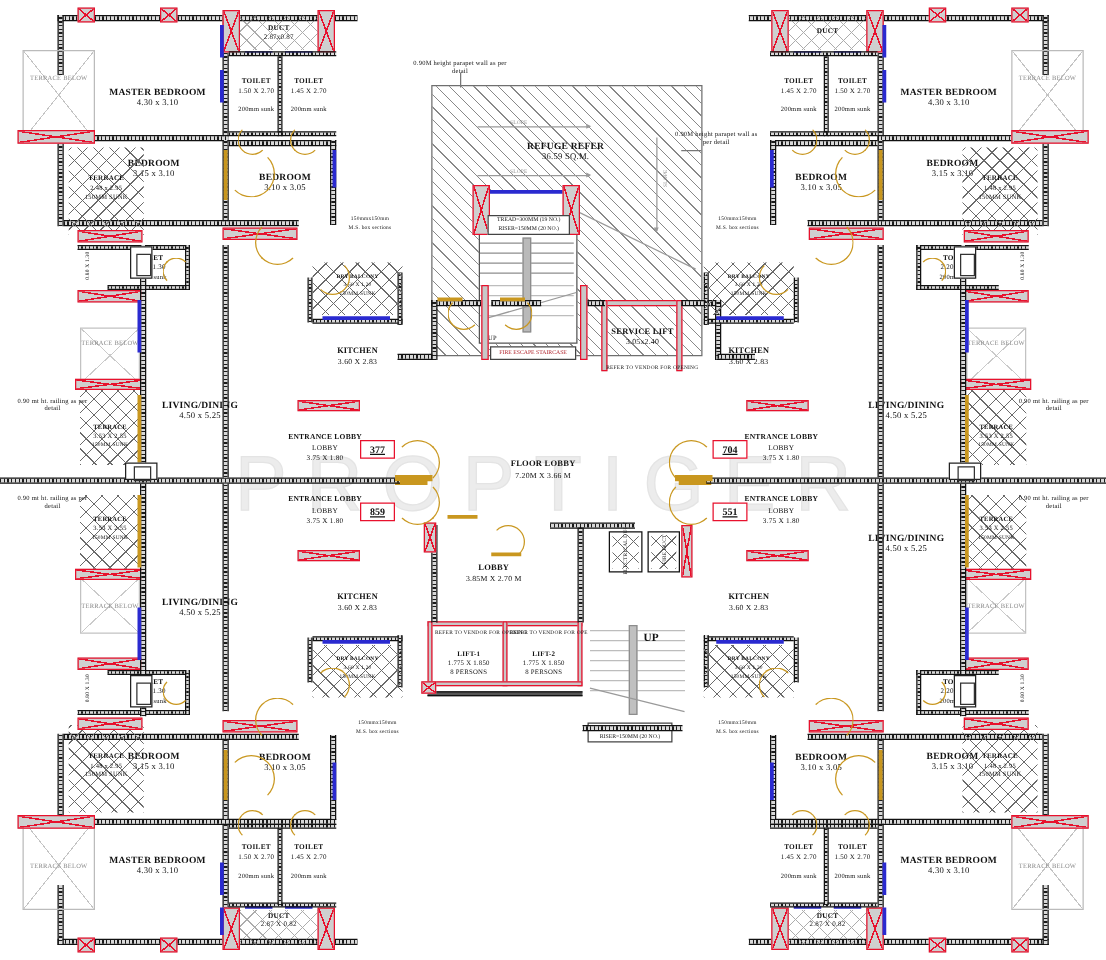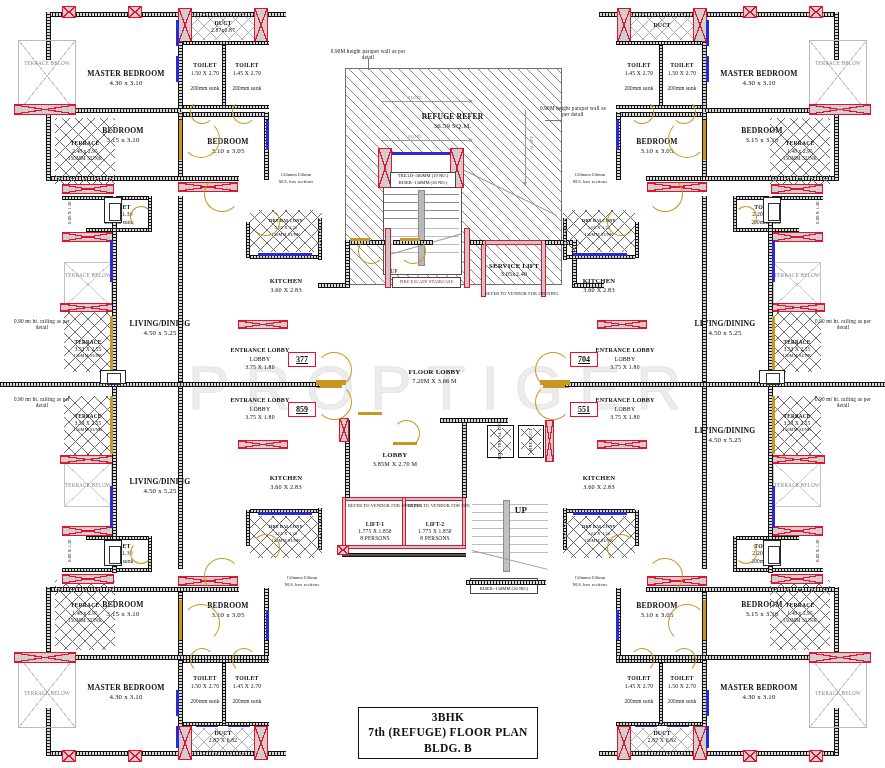--- a/index.html
+++ b/index.html
@@ -701,19 +701,14 @@
   <div class="ab" style="left:763px;top:197px;width:18px;height:26px;border:1.1px solid #222;background:#fff;">
     <div style="position:absolute;left:4px;top:5px;width:10px;height:16px;border:1px solid #333;"></div>
   </div>
   <div class="ab" style="left:104px;top:540px;width:18px;height:26px;border:1.1px solid #222;background:#fff;">
     <div style="position:absolute;left:4px;top:5px;width:10px;height:16px;border:1px solid #333;"></div>
   </div>
   <div class="ab" style="left:763px;top:540px;width:18px;height:26px;border:1.1px solid #222;background:#fff;">
     <div style="position:absolute;left:4px;top:5px;width:10px;height:16px;border:1px solid #333;"></div>
   </div>
 
-  <div id="titleblock" style="left:358px;top:707px;width:178px;height:50px;">
-    <div>3BHK</div>
-    <div>7th (REFUGE) FLOOR PLAN</div>
-    <div>BLDG. B</div>
-  </div>
 
 </div>
 
 </body></html>

